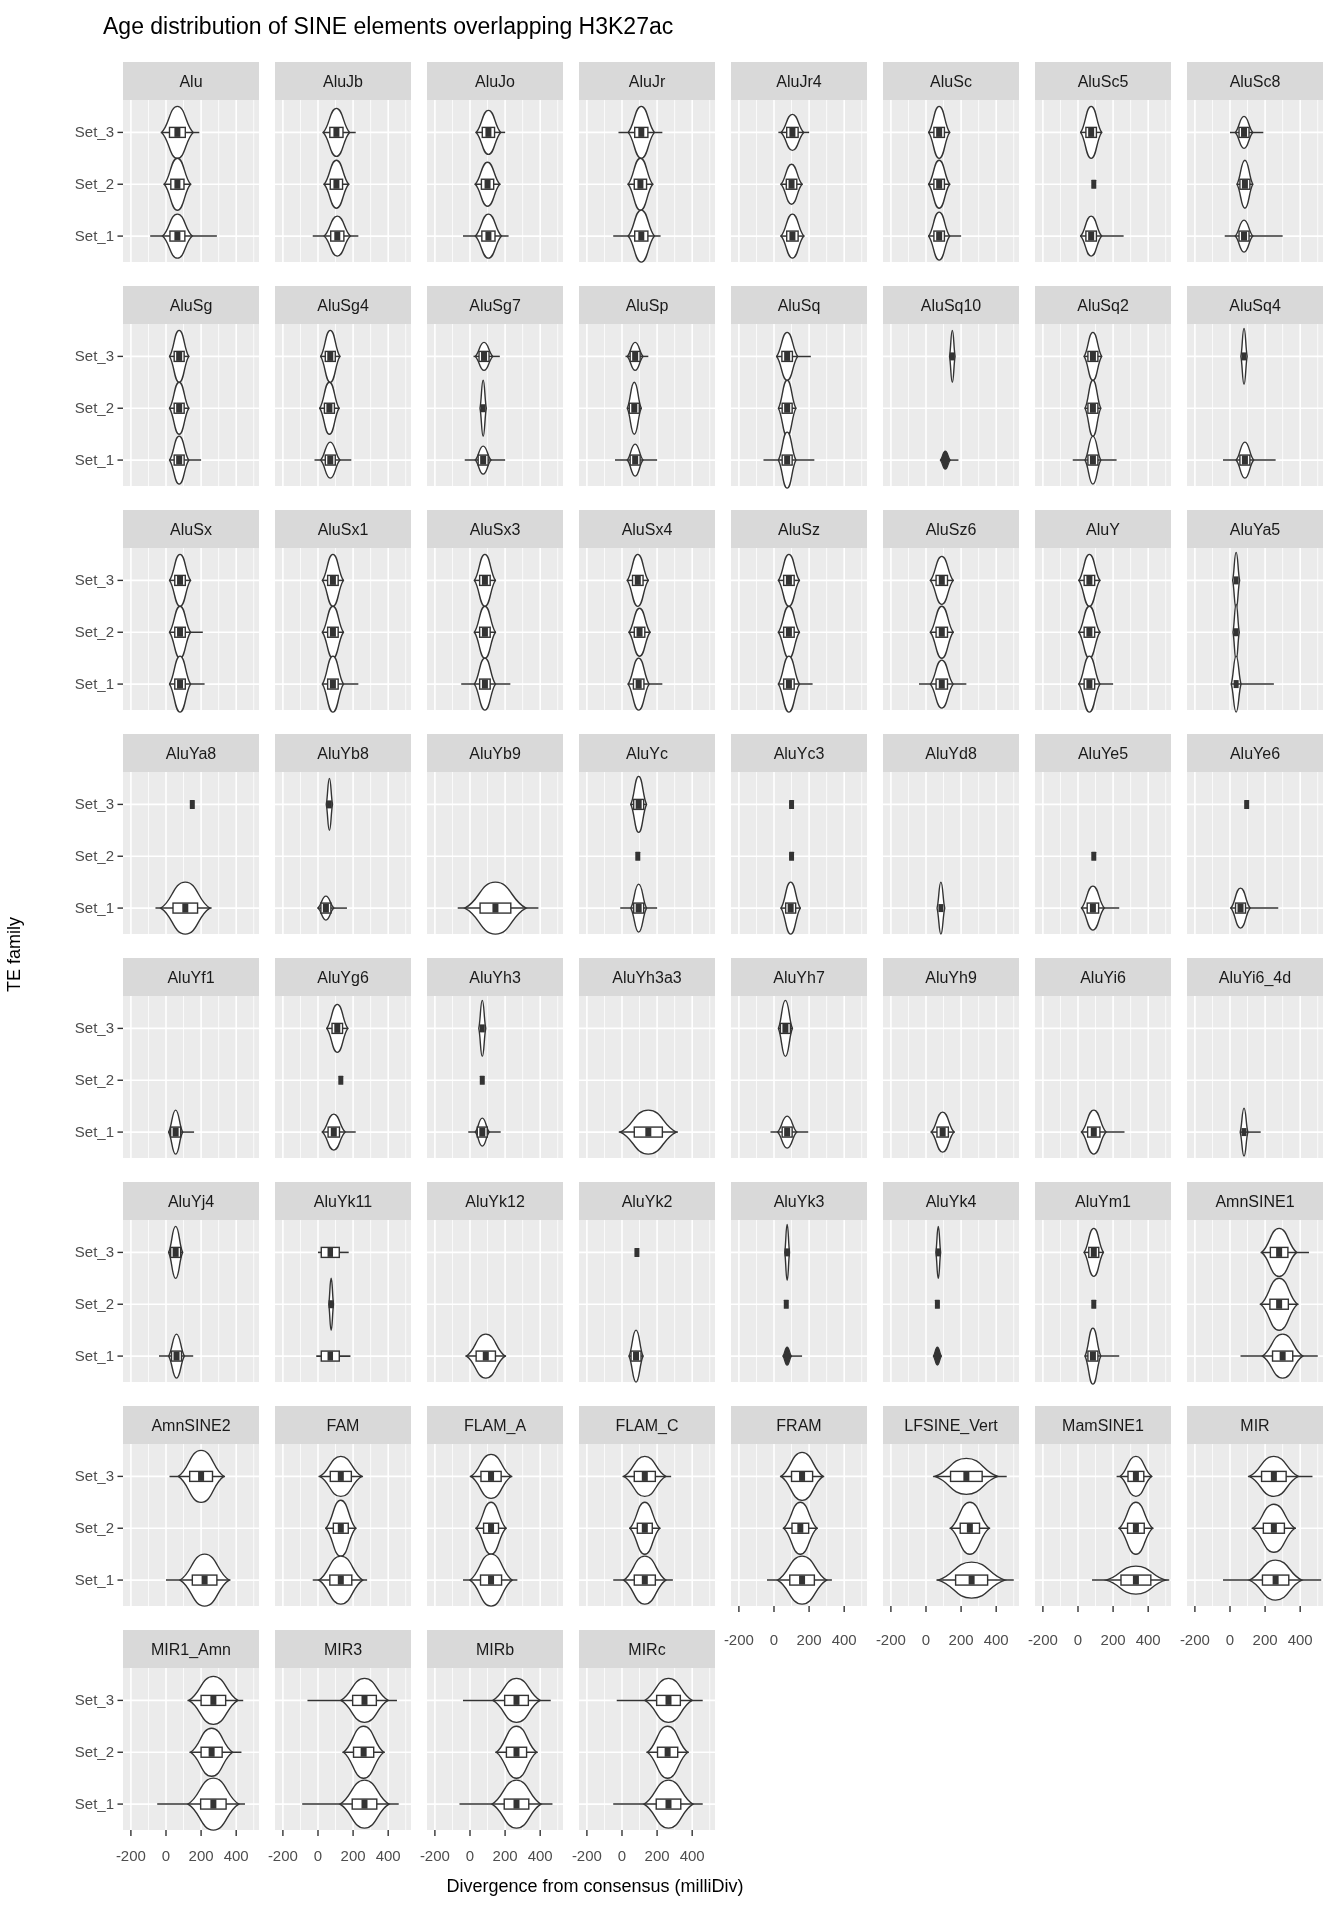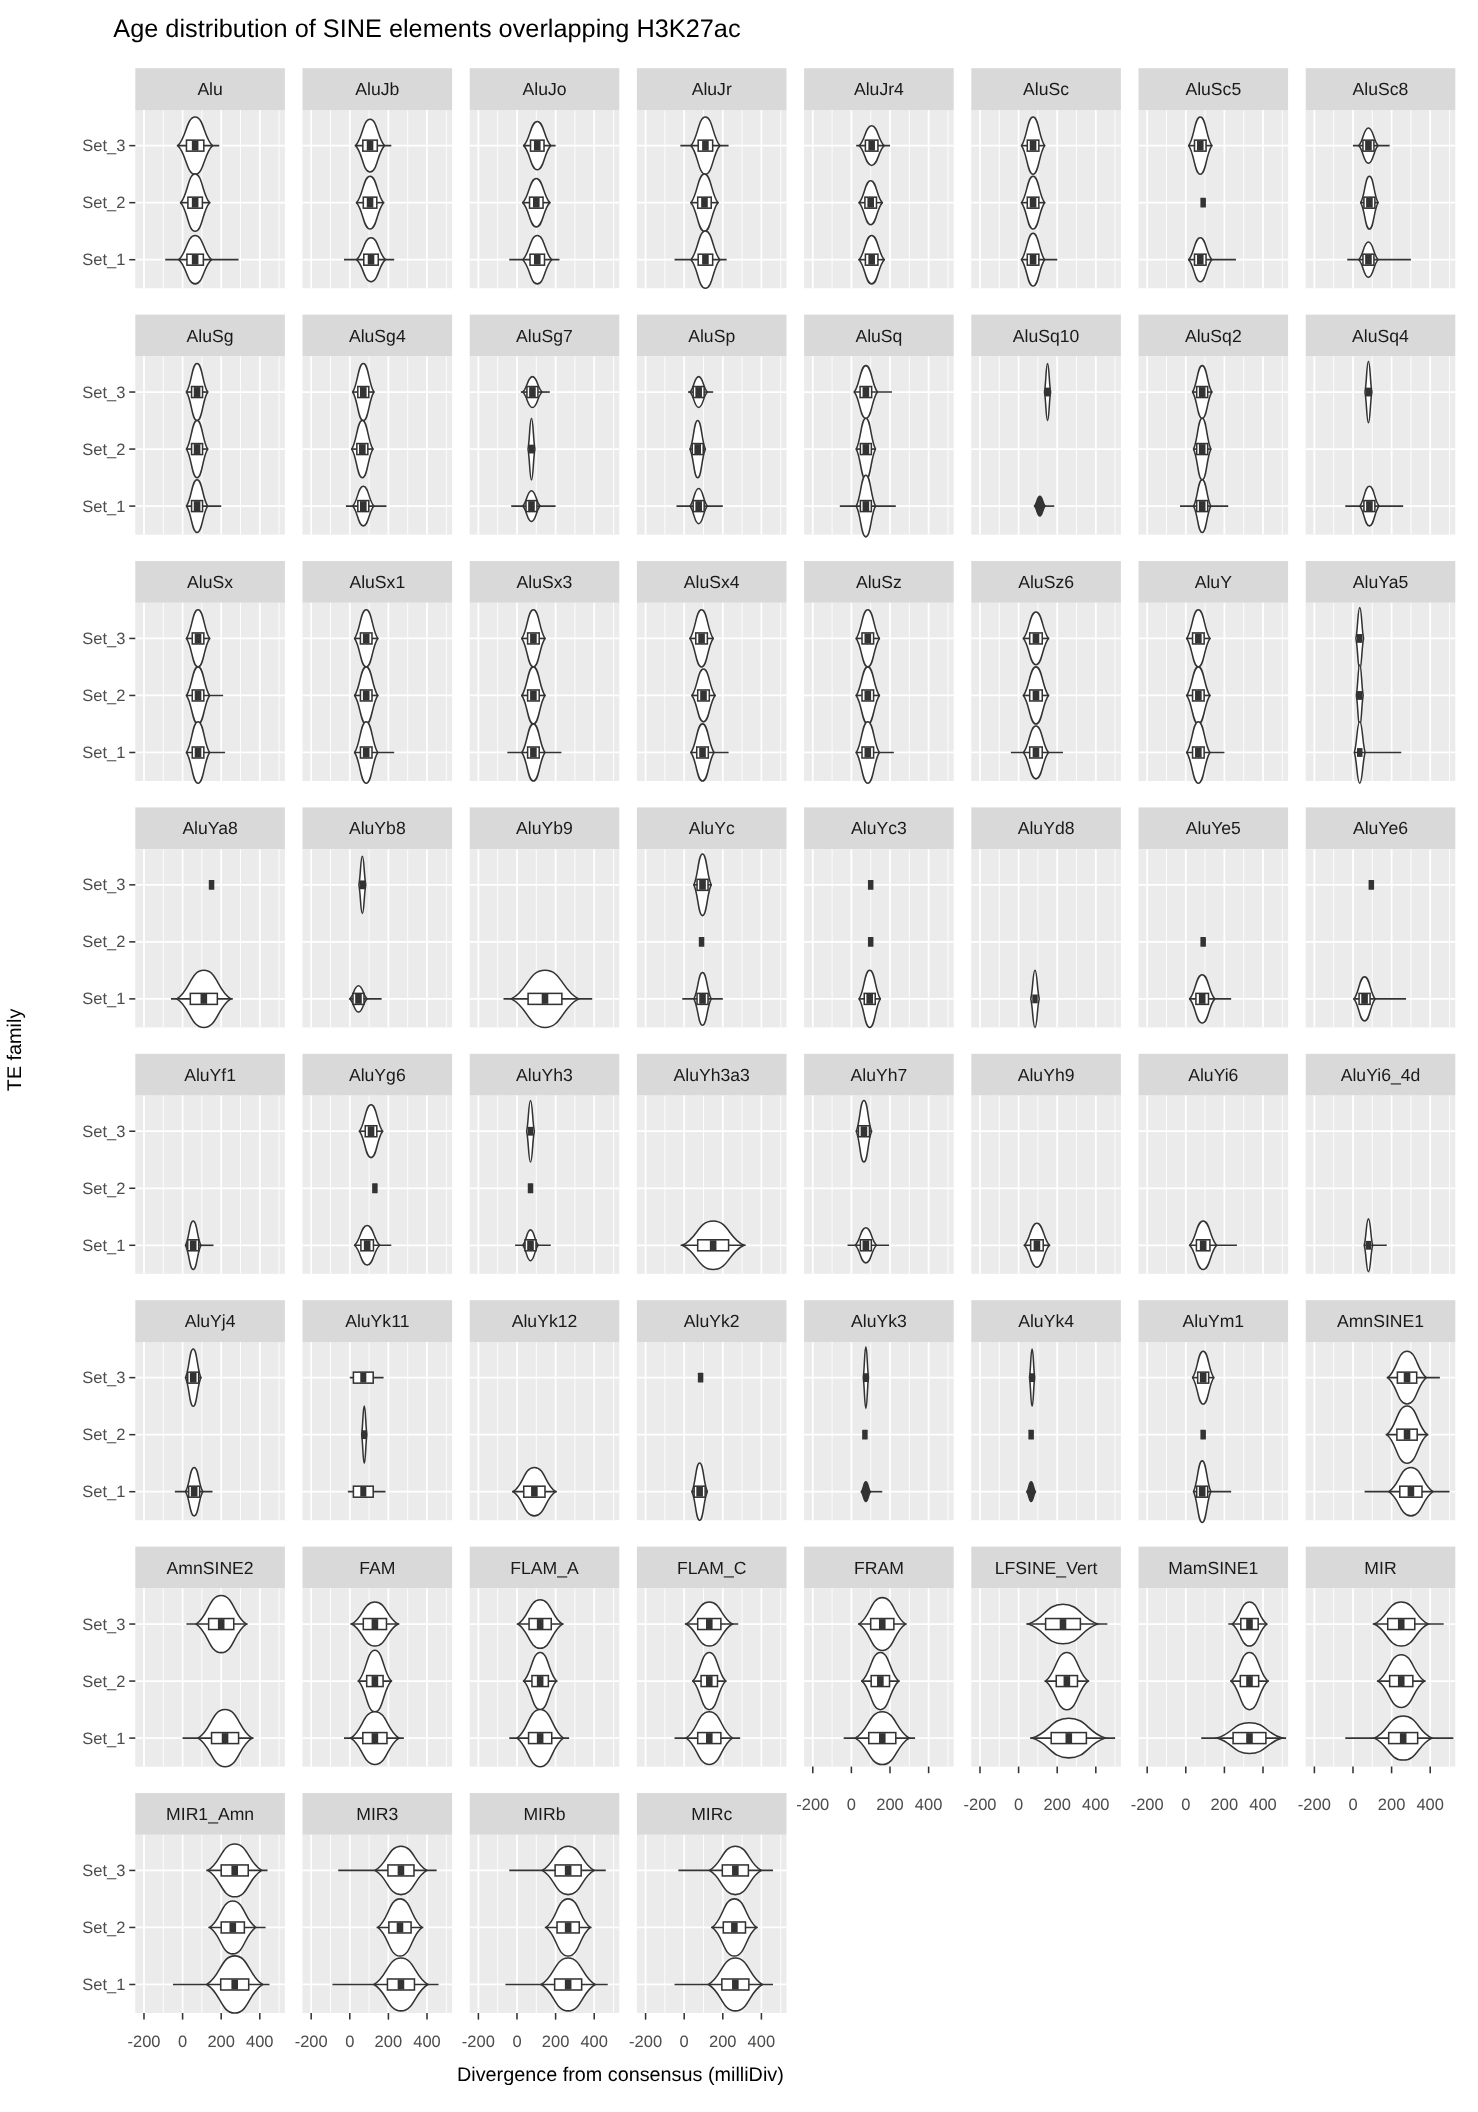--- a/index.html
+++ b/index.html
@@ -1,20 +1,20 @@
 <!DOCTYPE html>
 <html><head>
 <meta charset="utf-8">
 <style>
   html,body{margin:0;padding:0;background:#ffffff;}
   body{font-family:"Liberation Sans",sans-serif;}
   #canvas{position:relative;width:1344px;height:1920px;background:#ffffff;overflow:hidden;}
   #plot-svg{position:absolute;left:0;top:0;}
   .chart-title{position:absolute;left:103px;top:13px;font-size:23px;color:#000;white-space:nowrap;}
-  .x-title{position:absolute;left:564px;top:1876px;transform:translateX(-50%);font-size:18px;color:#000;white-space:nowrap;}
+  .x-title{position:absolute;left:595px;top:1876px;transform:translateX(-50%);font-size:18px;color:#000;white-space:nowrap;}
   .y-title-wrap{position:absolute;left:-86px;top:944px;width:200px;text-align:center;transform:rotate(-90deg);font-size:18px;color:#000;}
 </style>
 </head>
 <body>
 
 <div id="canvas">
   <div class="chart-title">Age distribution of SINE elements overlapping H3K27ac</div>
   <svg id="plot-svg" width="1344" height="1920" style="font-family: &quot;Liberation Sans&quot;, sans-serif;">
       <g>
         <rect x="123" y="62" width="136" height="38" fill="#D9D9D9"></rect>

